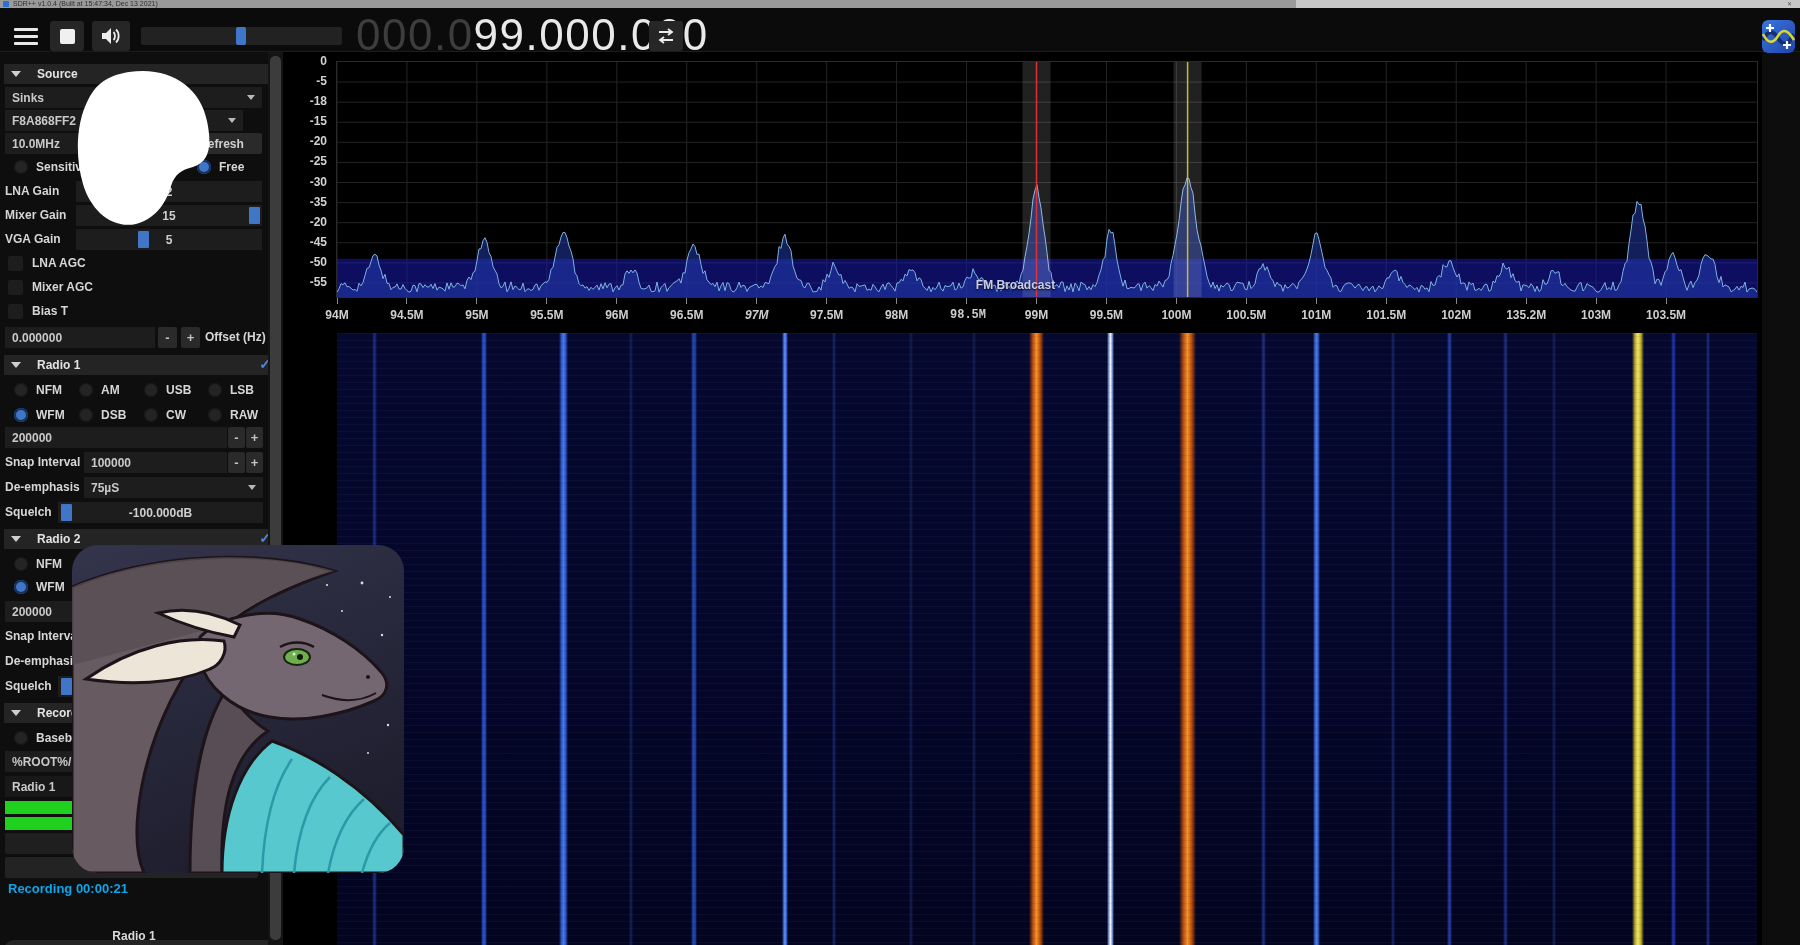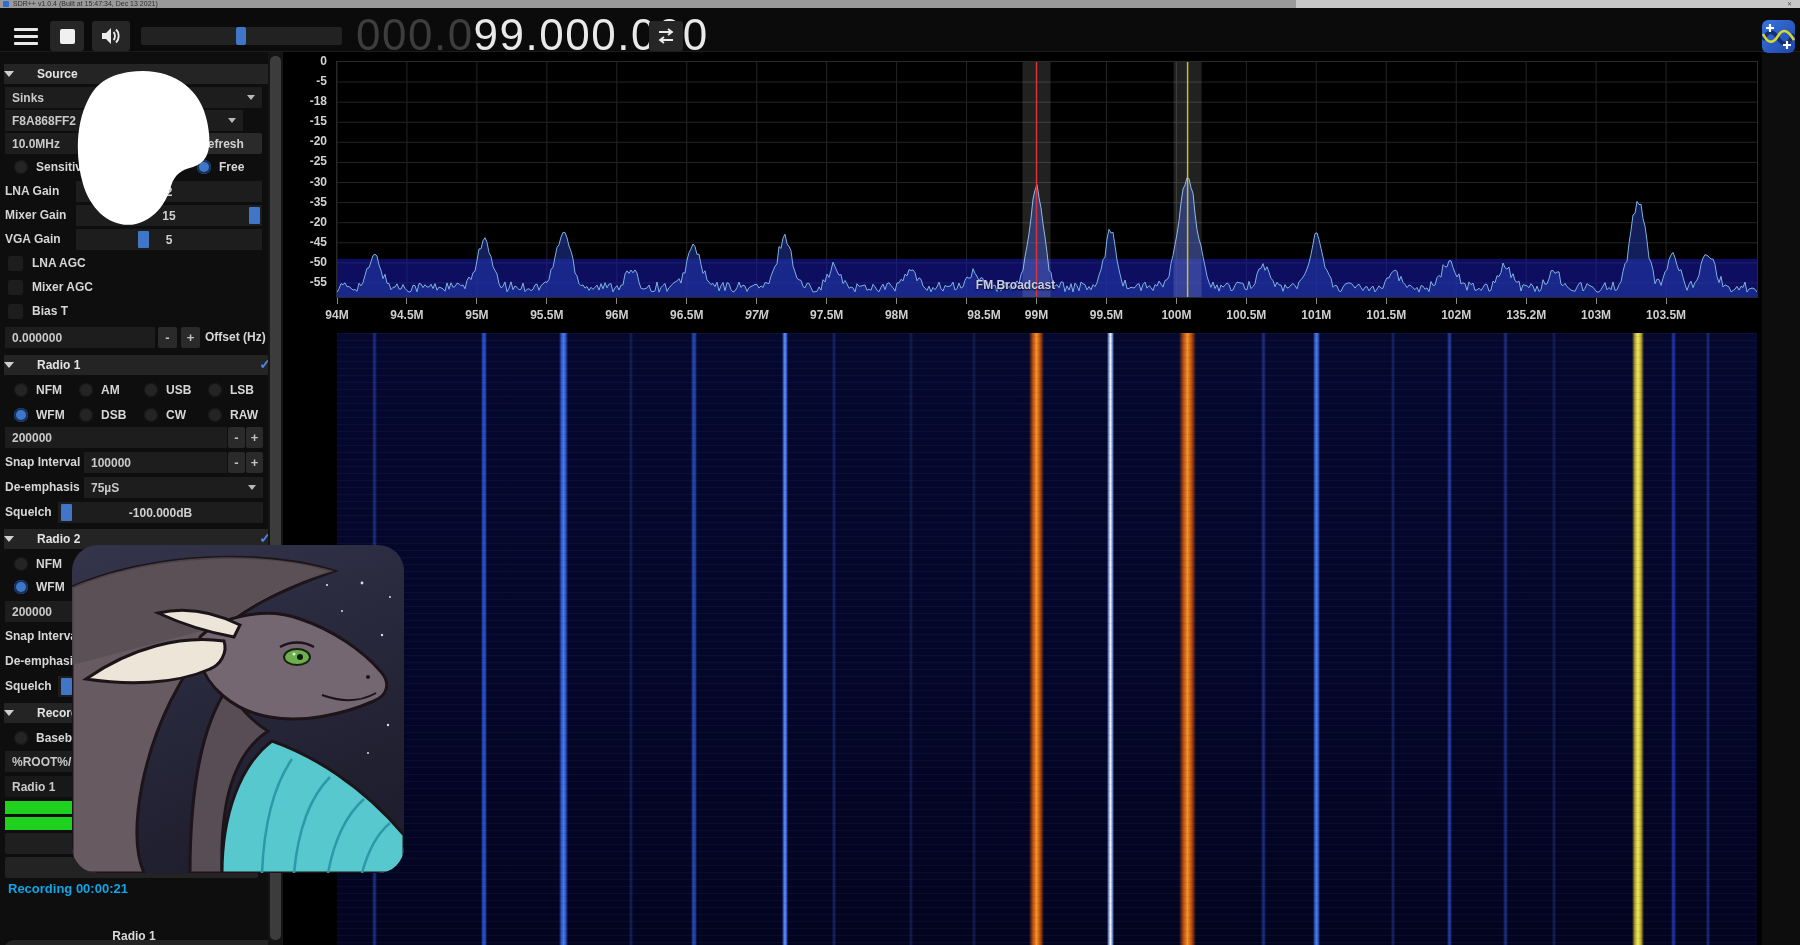--- a/index.html
+++ b/index.html
@@ -23,21 +23,21 @@
   #vol-track{position:absolute;left:141px;top:19px;width:201px;height:18px;background:#222;border-radius:2px;}
   #vol-handle{position:absolute;left:95px;top:0;width:10px;height:18px;background:#3f76c8;border-radius:2px;}
   #freq{position:absolute;left:356px;top:8px;height:38px;font-family:"DejaVu Sans",sans-serif;font-size:44px;letter-spacing:1.5px;line-height:38px;white-space:nowrap;cursor:pointer;}
   #freq .dim{color:#3d3d3d;}
   #freq .lit{color:#e9e9e9;}
   #swap-btn{left:649px;width:34px;}
   #fftcfg-btn{position:absolute;left:1762px;top:12px;width:33px;height:33px;border-radius:5px;overflow:hidden;}
 
   
   #sidebar{position:absolute;left:0;top:52px;width:268px;height:893px;background:#0e0e0e;z-index:2;}
-  .hdr{position:absolute;left:4px;width:274px;height:20px;background:#242424;color:#e3e3e3;font-size:12px;font-weight:700;display:flex;align-items:center;gap:23px;padding-left:0;}
+  .hdr{position:absolute;left:4px;width:274px;height:20px;background:#242424;color:#e3e3e3;font-size:12px;font-weight:700;display:flex;align-items:center;gap:16px;padding-left:7px;}
   .hcar{width:0;height:0;border-left:5px solid transparent;border-right:5px solid transparent;border-top:6px solid #cfcfcf;}
   .hchk{position:absolute;right:7px;color:#4b86e0;font-size:14px;font-weight:700;top:1px;}
   .inp{position:absolute;background:#1d1d1d;color:#c9c9c9;font-size:12px;font-weight:600;height:21px;display:flex;align-items:center;padding:0 7px;overflow:hidden;white-space:nowrap;}
   .ddcar{position:absolute;right:7px;top:8px;width:0;height:0;border-left:4px solid transparent;border-right:4px solid transparent;border-top:5px solid #b9b9b9;}
   .lbl{position:absolute;color:#d6d6d6;font-size:12px;font-weight:700;line-height:21px;white-space:nowrap;}
   .btnsm{position:absolute;width:19px;height:21px;background:#2a2a2a;color:#c2c2c2;font-size:13px;font-weight:700;display:flex;align-items:center;justify-content:center;border-radius:2px;}
   .btn{position:absolute;height:21px;background:#2a2a2a;color:#d0d0d0;font-size:12px;font-weight:700;display:flex;align-items:center;justify-content:center;border-radius:2px;}
   .slider{position:absolute;height:21px;background:#1d1d1d;}
   .shandle{position:absolute;top:2px;width:11px;height:17px;background:#3f76c8;border-radius:1px;}
   .sval{position:absolute;inset:0;display:flex;align-items:center;justify-content:center;color:#cfcfcf;font-size:12px;font-weight:600;}
@@ -365,21 +365,21 @@
         <div class="xticklab" style="left: 249.803px;">96M</div>
         <div class="xtickmark" style="left: 349.254px;"></div>
         <div class="xticklab" style="left: 319.754px;">96.5M</div>
         <div class="xtickmark" style="left: 419.204px;"></div>
         <div class="xticklab" style="left: 389.704px; font-style: italic;">97M</div>
         <div class="xtickmark" style="left: 489.155px;"></div>
         <div class="xticklab" style="left: 459.655px;">97.5M</div>
         <div class="xtickmark" style="left: 559.106px;"></div>
         <div class="xticklab" style="left: 529.606px;">98M</div>
         <div class="xtickmark" style="left: 629.057px;"></div>
-        <div class="xticklab" style="left: 617px;">98.5M</div>
+        <div class="xticklab" style="left: 601px; font-family: Liberation Mono, monospace;">98.5M</div>
         <div class="xtickmark" style="left: 699.007px;"></div>
         <div class="xticklab" style="left: 669.507px;">99M</div>
         <div class="xtickmark" style="left: 768.958px;"></div>
         <div class="xticklab" style="left: 739.458px;">99.5M</div>
         <div class="xtickmark" style="left: 838.909px;"></div>
         <div class="xticklab" style="left: 809.409px;">100M</div>
         <div class="xtickmark" style="left: 908.86px;"></div>
         <div class="xticklab" style="left: 879.36px;">100.5M</div>
         <div class="xtickmark" style="left: 978.81px;"></div>
         <div class="xticklab" style="left: 949.31px;">101M</div>

